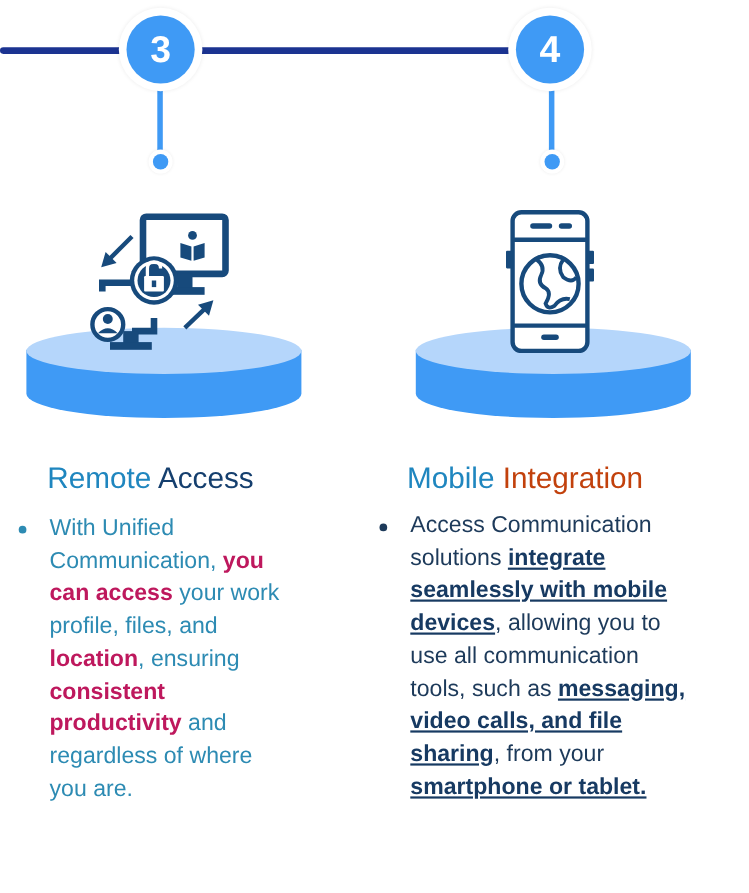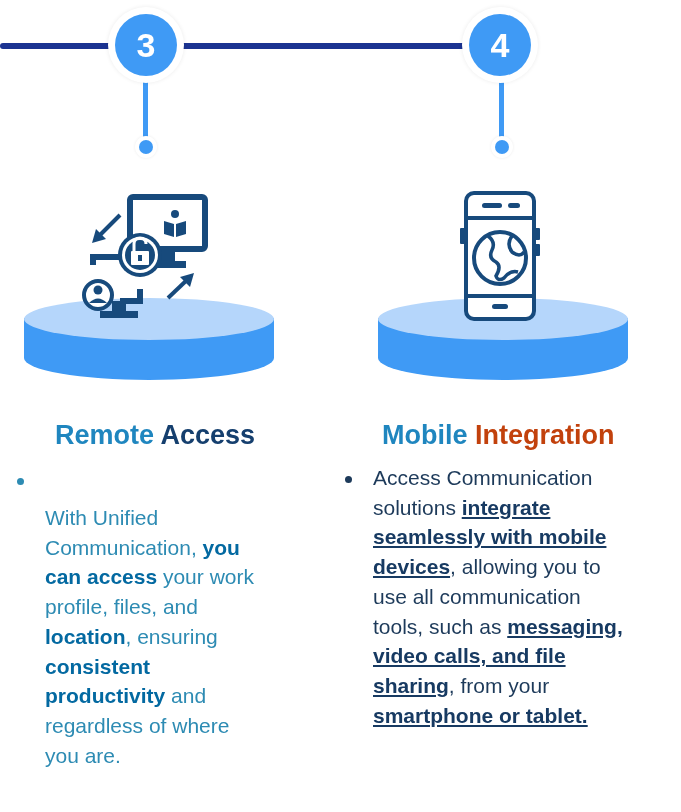--- a/index.html
+++ b/index.html
@@ -15,29 +15,29 @@
   .stem { position: absolute; width: 5px; background: #3f9af5; }
   .stem-dot { position: absolute; width: 22px; height: 22px; border-radius: 50%; background: #ffffff; box-shadow: 0 0 3px rgba(0,0,0,0.08); }
   .stem-dot::after { content: ""; position: absolute; left: 4px; top: 4px; width: 14px; height: 14px; border-radius: 50%; background: #3f9af5; }
 
   .podium { position: absolute; width: 250px; height: 82px; }
   .podium .side { position: absolute; left: 0; top: 20px; width: 250px; height: 62px; background: #3f9af5; border-radius: 0 0 125px 125px / 0 0 22px 22px; }
   .podium .top { position: absolute; left: 0; top: 0; width: 250px; height: 42px; background: #b5d6fb; border-radius: 50%; }
 
   .icon-wrap { position: absolute; }
 
-  .heading { position: absolute; font-size: 27px; font-weight: bold; white-space: nowrap; margin-left: 12px; }
+  .heading { position: absolute; font-size: 27px; font-weight: normal; white-space: nowrap; }
   .heading .hl { color: #1f86bf; }
   .heading .dark1 { color: #153f6e; }
   .heading .dark2 { color: #c2410c; }
 
   .body-text { position: absolute; font-size: 21px; line-height: 29.7px; }
   .bullet { position: absolute; width: 7px; height: 7px; border-radius: 50%; }
   .col-left .body-text { color: #2d8bb3; }
-  .col-left .body-text b { color: #0369a1; }
+  .col-left .body-text b { color: #be185d; }
   .col-left .bullet { background: #2d8bb3; }
   .col-right .body-text { color: #1d3a5a; }
   .col-right .body-text b { color: #173a62; text-decoration: underline; }
   .col-right .bullet { background: #1d3a5a; }
 </style>
 </head>
 <body>
 
 <div class="timeline-line"></div>
 
@@ -88,21 +88,21 @@
       </g>
     </svg>
   </div>
 
   <div class="heading" style="left:43px; top:420px;">
     <span class="hl">Remote</span>
     <span class="dark1">Access</span>
   </div>
 
   <div class="bullet" style="left:17px; top:478px;"></div>
-  <div class="body-text" style="left:45px; top:465px; width:280px;margin-top:38px;">
+  <div class="body-text" style="left:45px; top:465px; width:280px;">
       <div><span>With Unified</span></div>
       <div><span>Communication, </span><b>you</b></div>
       <div><b>can access</b><span> your work</span></div>
       <div><span>profile, files, and</span></div>
       <div><b>location</b><span>, ensuring</span></div>
       <div><b>consistent</b></div>
       <div><b>productivity</b><span> and</span></div>
       <div><span>regardless of where</span></div>
       <div><span>you are.</span></div>
     </div>

